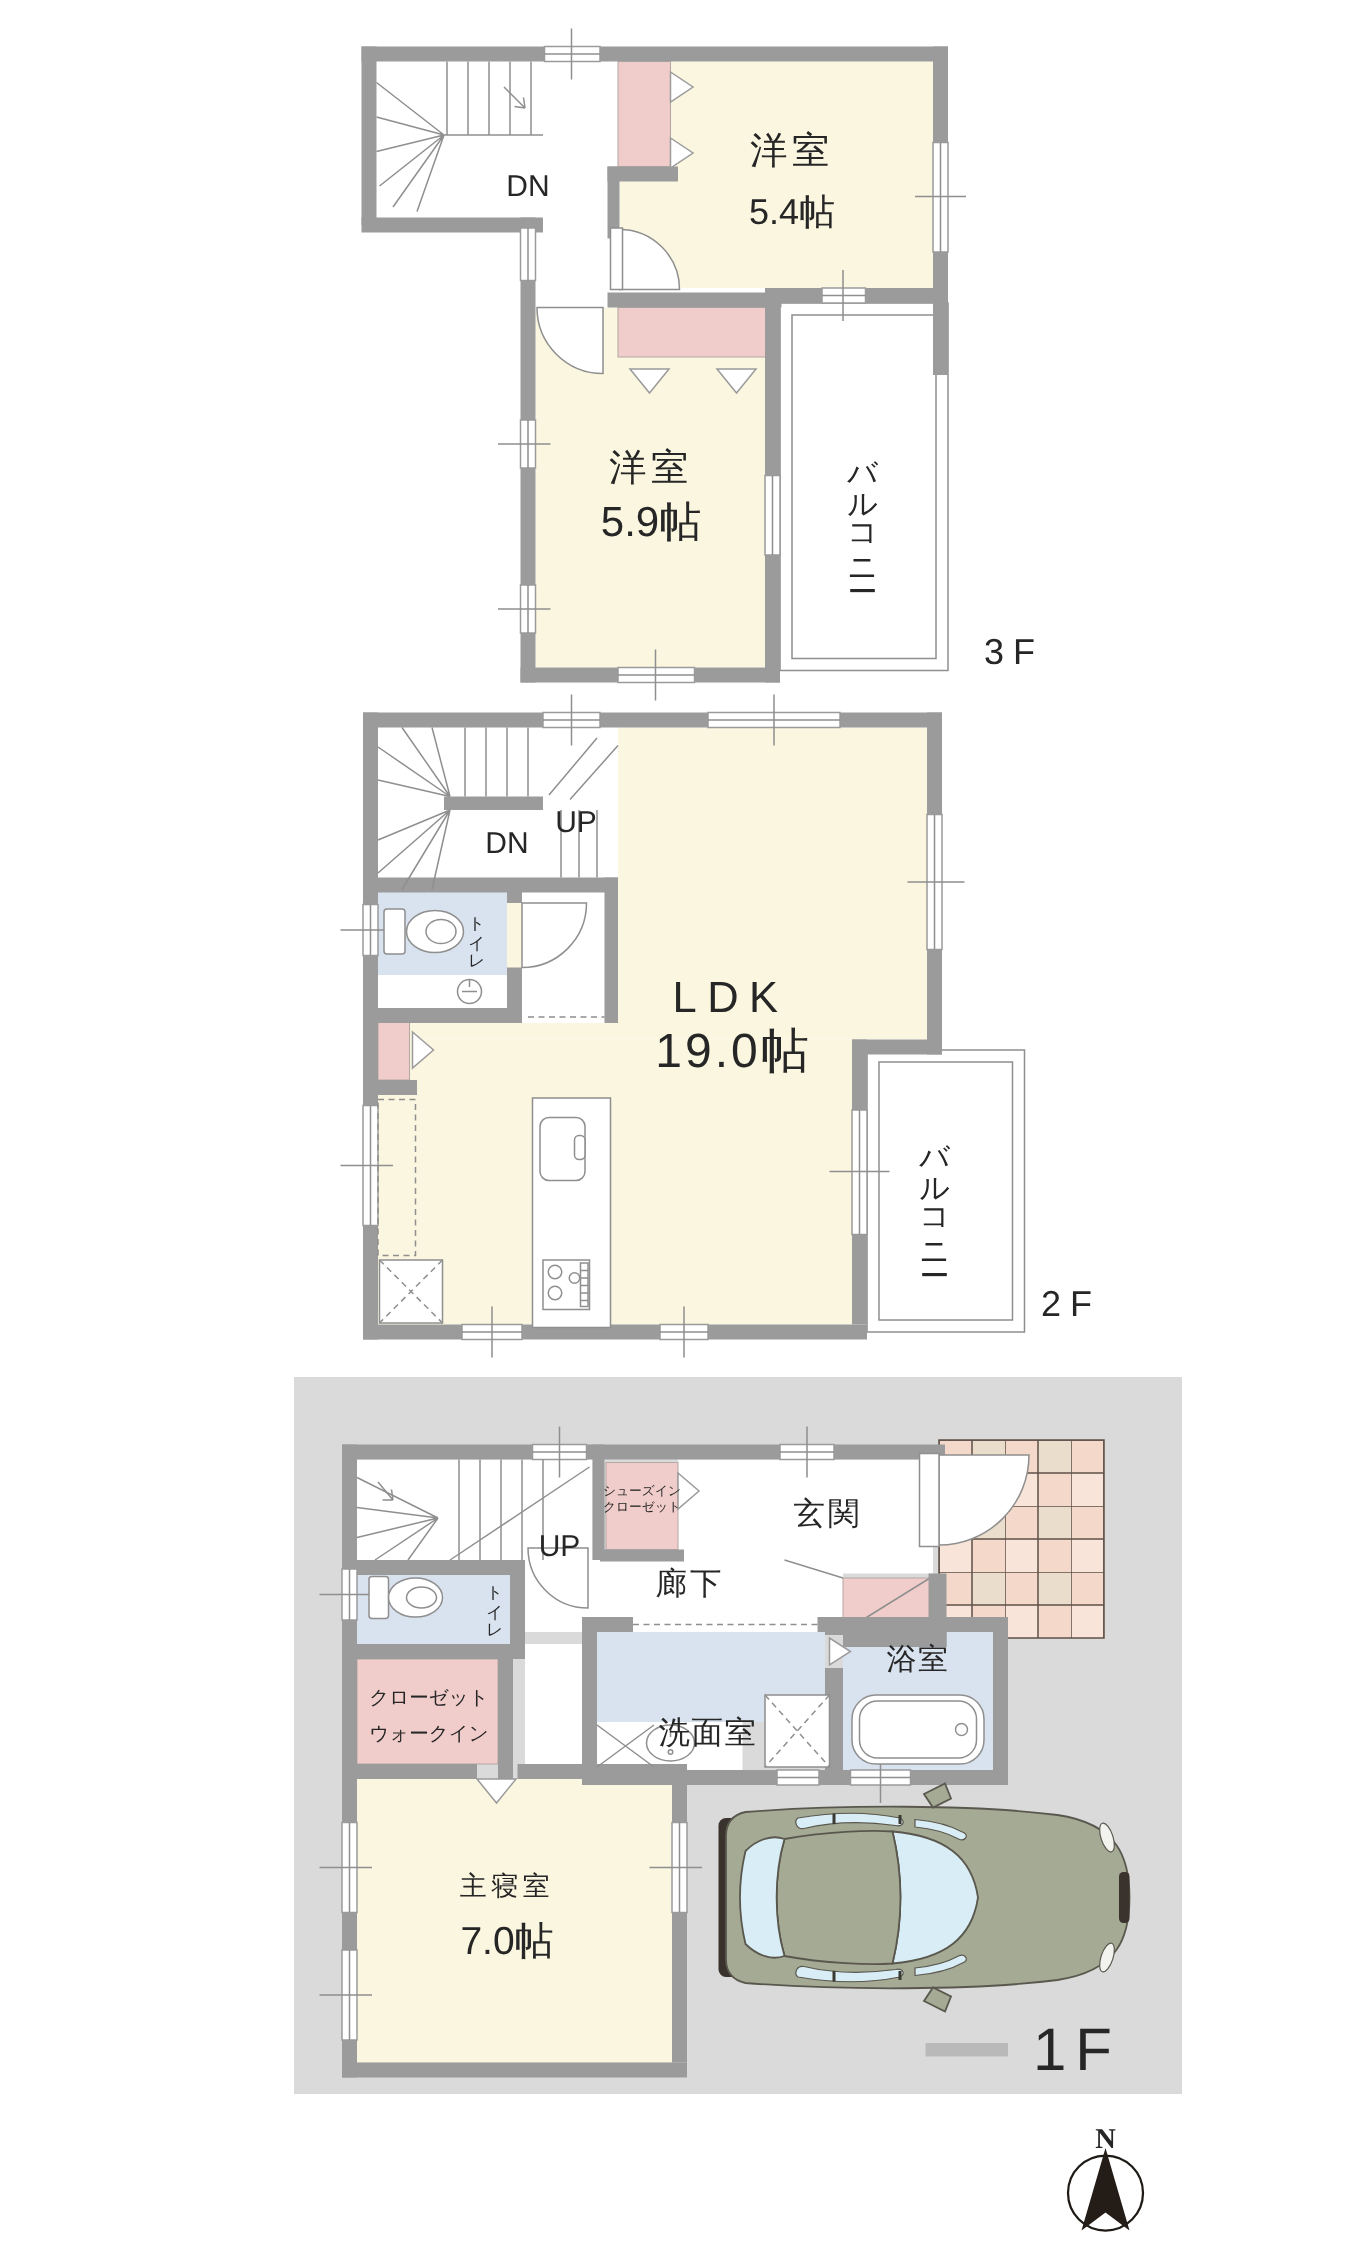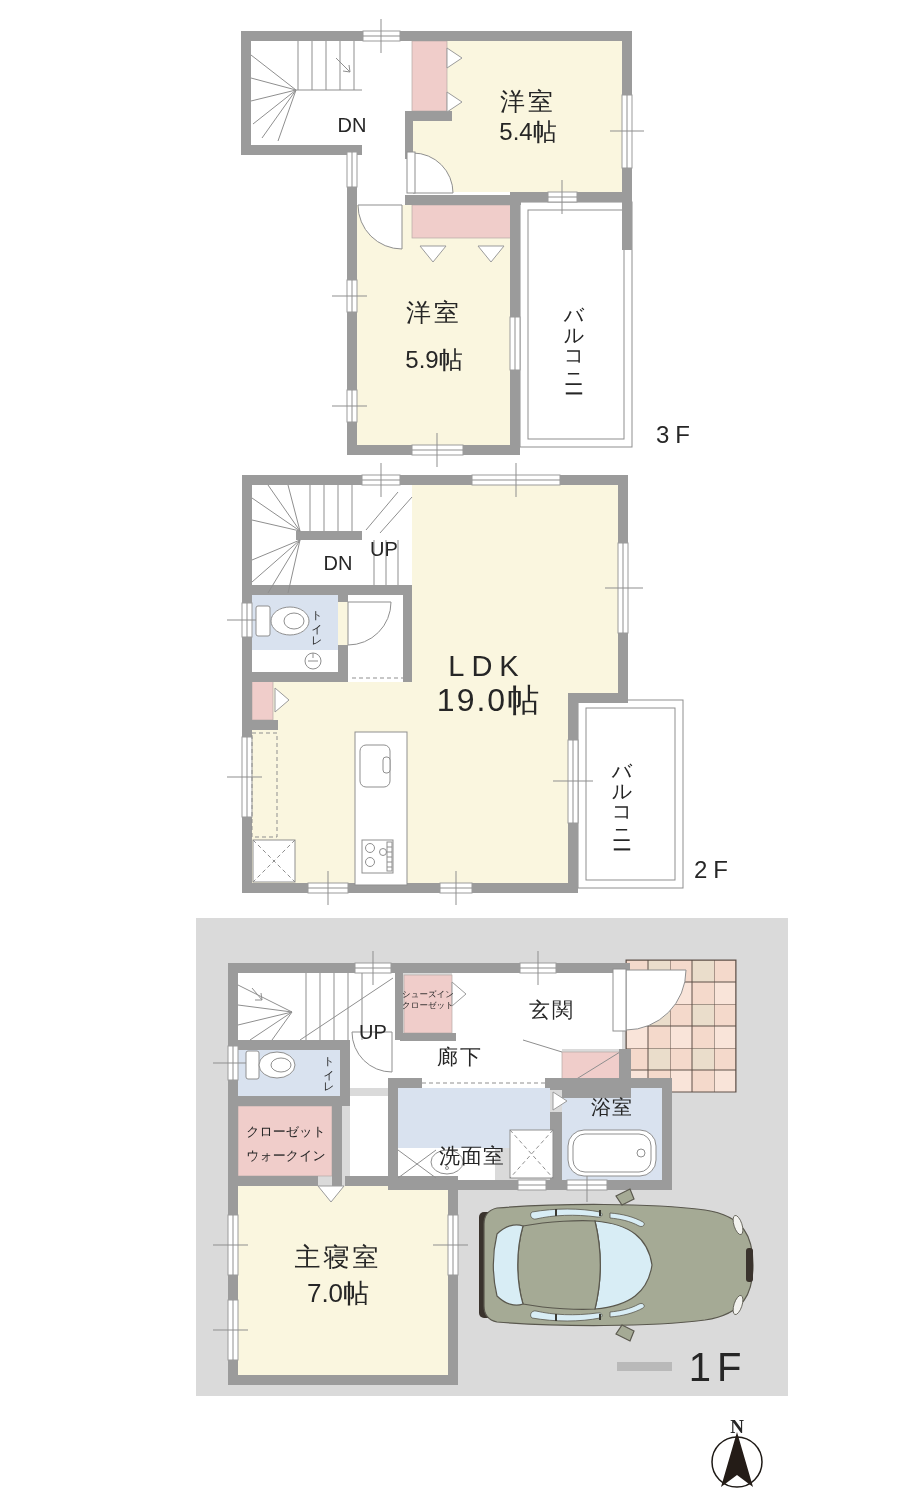--- a/index.html
+++ b/index.html
@@ -338,23 +338,23 @@
   </g>
 
   <g>
     <circle cx="737" cy="1462" r="25" fill="#ffffff" stroke="#1e1a16" stroke-width="1.5"></circle>
     <path d="M737,1432 L753,1487 L737,1475 L721,1487 Z" fill="#241c17"></path>
   </g>
 </svg>
 
 <div class="lbl" style="left:352px;top:125px;font-size:20px;">DN</div>
 <div class="lbl" style="left:528px;top:101px;font-size:25px;letter-spacing:3px;">洋室</div>
-<div class="lbl" style="left:528px;top:132px;font-size:24px;">5.4帖</div>
+<div class="lbl" style="left:528px;top:142px;font-size:24px;">5.4帖</div>
 <div class="lbl" style="left:434px;top:312px;font-size:25px;letter-spacing:3px;">洋室</div>
-<div class="lbl" style="left:434px;top:348px;font-size:24px;margin-top:12px;">5.9帖</div>
+<div class="lbl" style="left:434px;top:348px;font-size:28px;">5.9帖</div>
 <div class="lbl v" style="left:574px;top:338px;font-size:20px;">バルコニー</div>
 <div class="lbl" style="left:676px;top:435px;font-size:24px;letter-spacing:6px;">3F</div>
 
 <div class="lbl" style="left:338px;top:563px;font-size:20px;">DN</div>
 <div class="lbl" style="left:384px;top:549px;font-size:20px;">UP</div>
 <div class="lbl v" style="left:316px;top:622px;font-size:11px;">トイレ</div>
 <div class="lbl" style="left:487px;top:666px;font-size:29px;letter-spacing:7px;">LDK</div>
 <div class="lbl" style="left:489px;top:701px;font-size:32px;letter-spacing:2px;">19.0帖</div>
 <div class="lbl v" style="left:622px;top:794px;font-size:20px;">バルコニー</div>
 <div class="lbl" style="left:714px;top:870px;font-size:24px;letter-spacing:6px;">2F</div>
@@ -362,19 +362,19 @@
 <div class="lbl" style="left:373px;top:1032px;font-size:20px;">UP</div>
 <div class="lbl" style="left:428px;top:994px;font-size:8.5px;">シューズイン</div>
 <div class="lbl" style="left:428px;top:1005px;font-size:8.5px;">クローゼット</div>
 <div class="lbl" style="left:552px;top:1010px;font-size:21px;letter-spacing:2px;">玄関</div>
 <div class="lbl" style="left:460px;top:1057px;font-size:21px;letter-spacing:2px;">廊下</div>
 <div class="lbl v" style="left:328px;top:1068px;font-size:11px;">トイレ</div>
 <div class="lbl" style="left:286px;top:1112px;font-size:13px;margin-top:44px;">ウォークイン</div>
 <div class="lbl" style="left:286px;top:1132px;font-size:13px;">クローゼット</div>
 <div class="lbl" style="left:472px;top:1156px;font-size:21px;letter-spacing:1px;">洗面室</div>
 <div class="lbl" style="left:612px;top:1107px;font-size:20px;letter-spacing:1px;">浴室</div>
-<div class="lbl" style="left:338px;top:1258px;font-size:26px;letter-spacing:3px;">主寝室</div>
+<div class="lbl" style="left:338px;top:1258px;font-size:18px;letter-spacing:3px;">主寝室</div>
 <div class="lbl" style="left:338px;top:1294px;font-size:26px;">7.0帖</div>
 <div class="lbl" style="left:718px;top:1367px;font-size:40px;letter-spacing:6px;">1F</div>
 
 <div class="lbl serif" style="left:737px;top:1427px;font-size:19px;">N</div>
 
 </div>
 
 </body></html>

